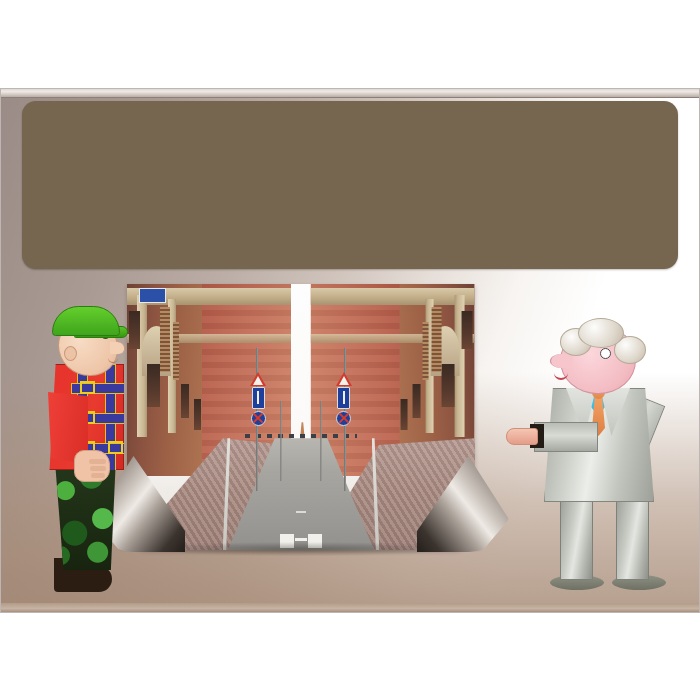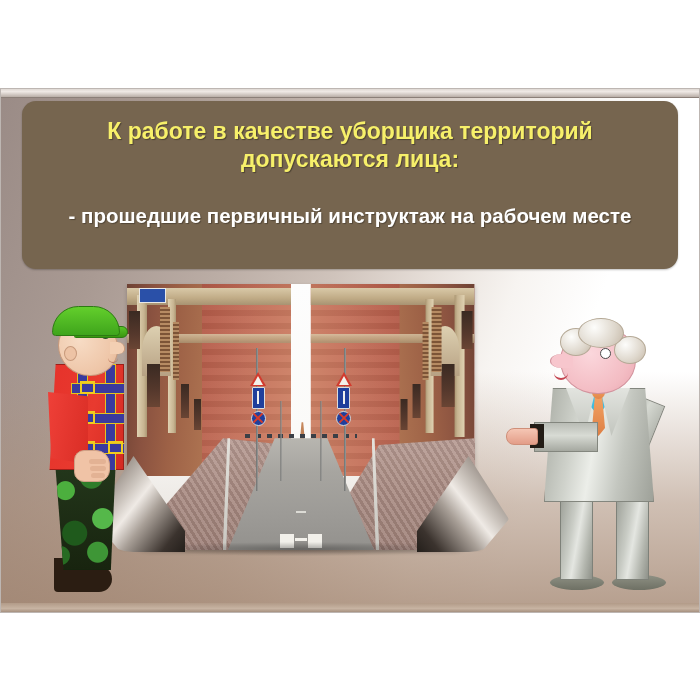--- a/index.html
+++ b/index.html
@@ -265,22 +265,20 @@
 </head>
 <body>
 
 <div id="slide">
 
   <div id="floor-wash"></div>
   <div id="top-rail"></div>
   <div id="bottom-rail"></div>
 
   <div id="text-panel">
-    <div id="title-text">К работе в качестве уборщика территорий допускаются лица:</div>
-    <div id="subtitle-text">- прошедшие первичный инструктаж на рабочем месте</div>
   </div>
 
   <div id="photo-frame">
     <div id="street-photo">
       <div class="sky"></div>
 
       <div class="bldg bl" style="width:47%;height:72%;">
         <div class="facade-far"></div>
         <div class="facade-near"></div>
         <div class="stone-band" style="top:2%;height:9%;"></div>

